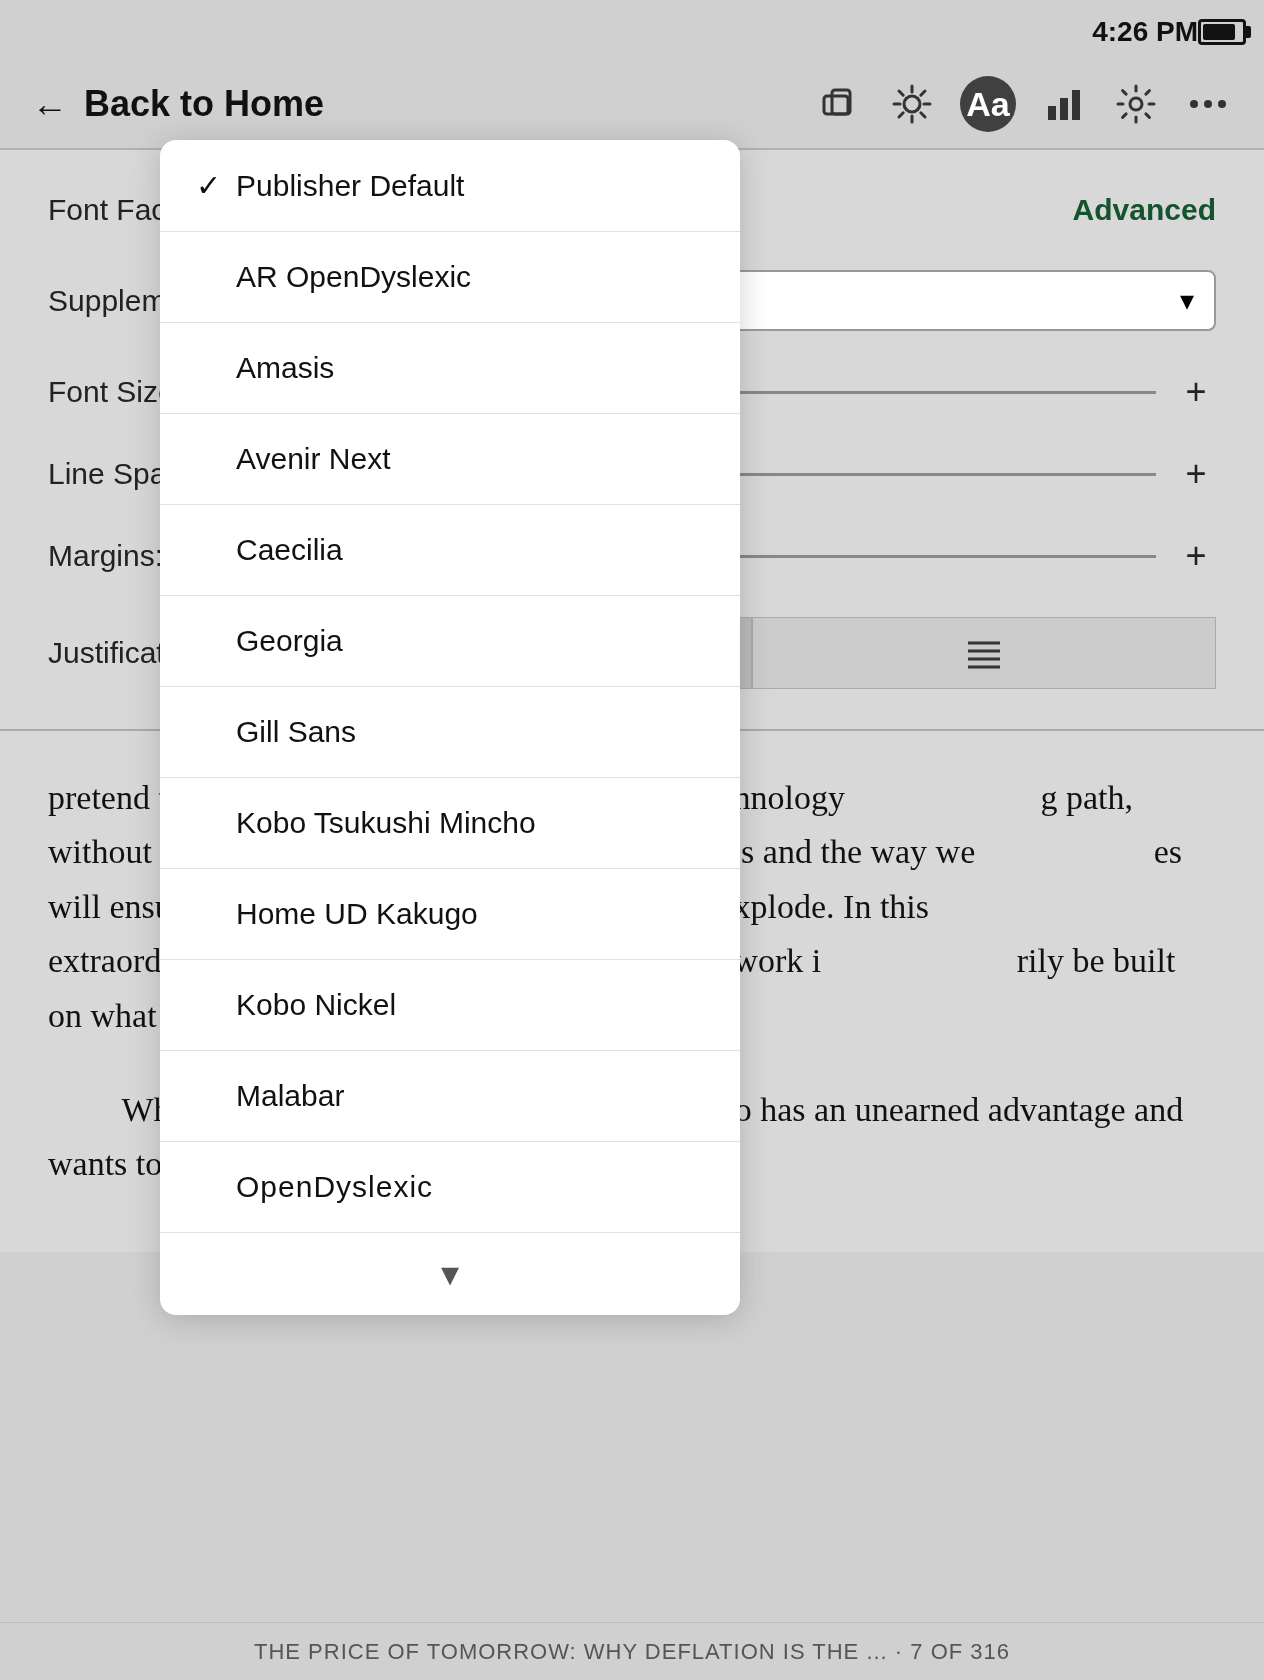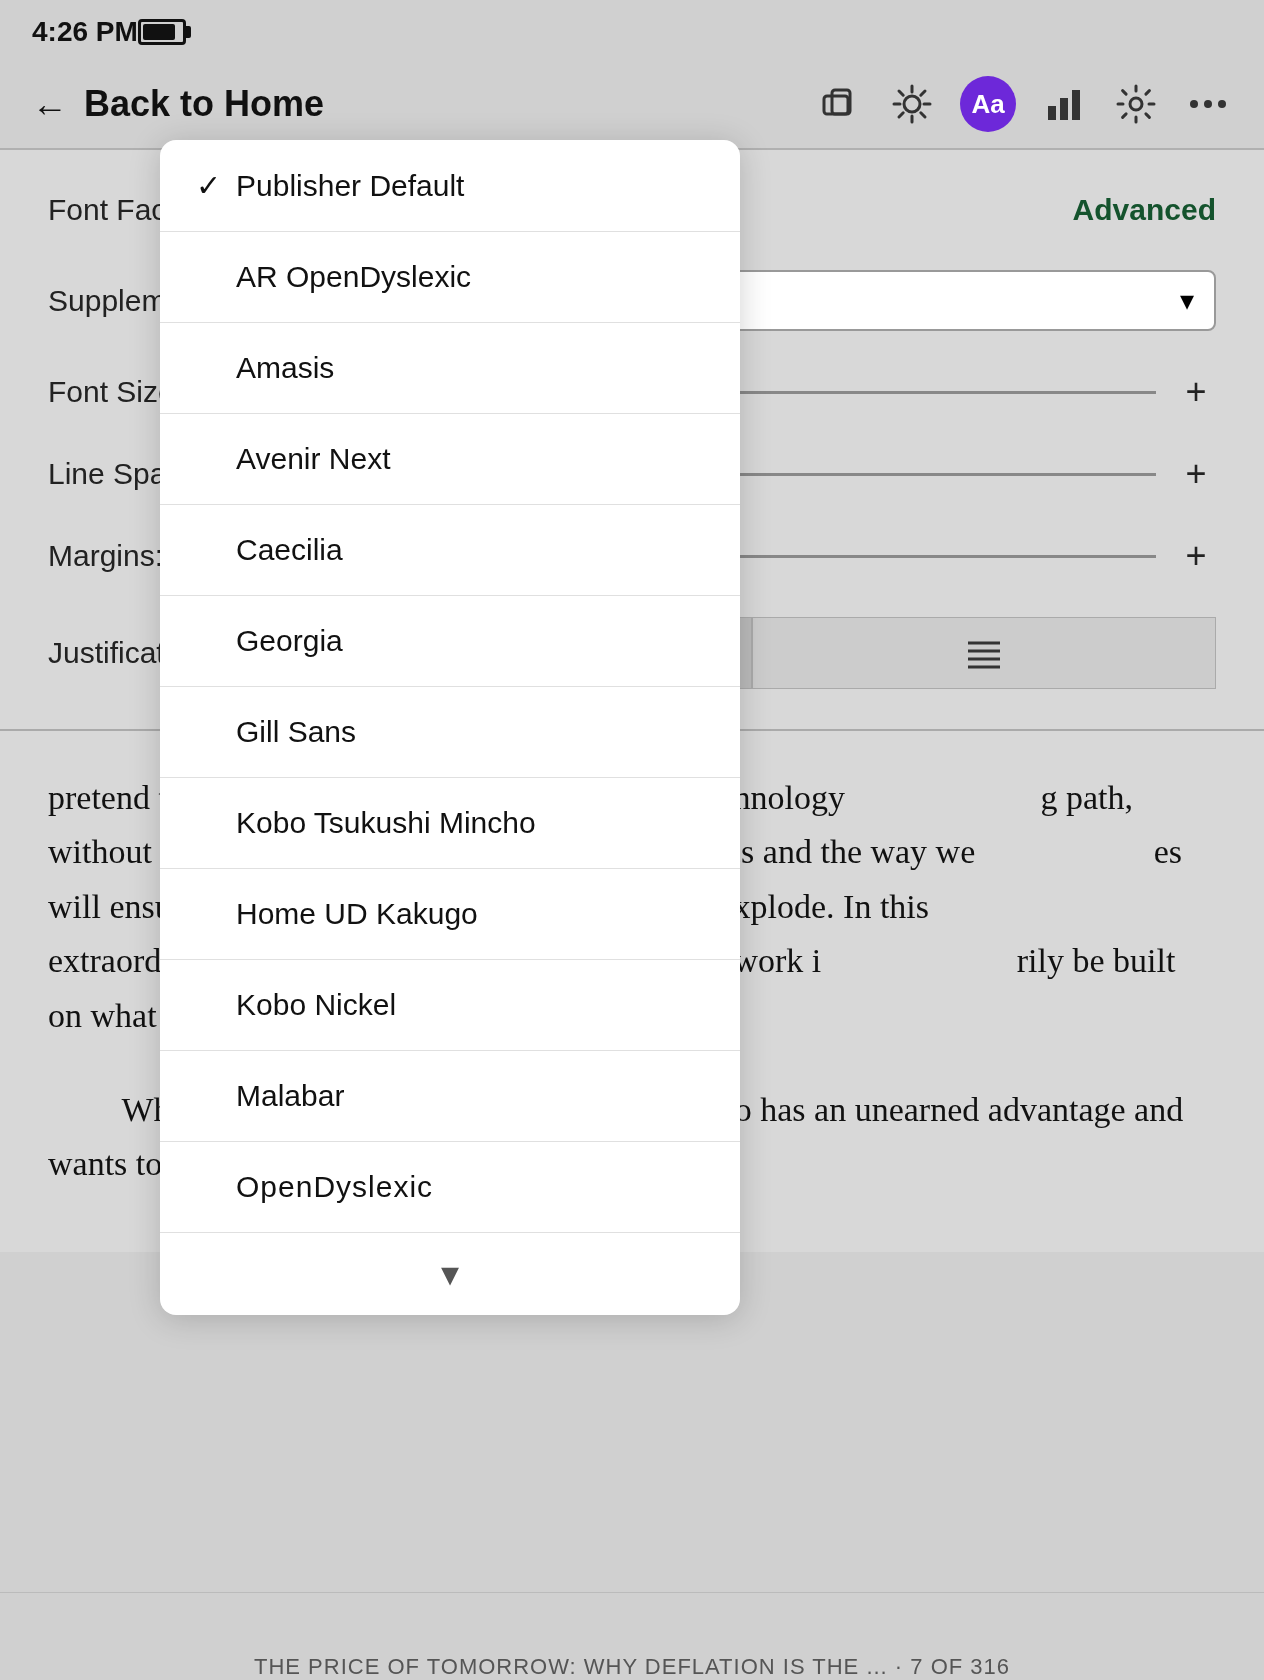--- a/index.html
+++ b/index.html
@@ -10,22 +10,22 @@
       background: #d0d0d0;
       font-family: -apple-system, 'Helvetica Neue', sans-serif;
       overflow: hidden;
       position: relative;
     }
 
     
     .status-bar {
       display: flex;
       align-items: center;
-      justify-content: flex-start;
-      padding: 12px 44px 8px 32px;
+      justify-content: flex-end;
+      padding: 12px 18px 8px 32px;
       height: 60px;
       background: #d0d0d0;
     }
 
     .status-time {
       font-size: 28px;
       font-weight: 600;
       color: #111;
     }
 
@@ -106,27 +106,27 @@
       display: flex;
       align-items: center;
       justify-content: center;
       color: #333;
       font-size: 28px;
     }
 
     .nav-icon-aa {
       width: 56px;
       height: 56px;
-      background: #6d28d9;
+      background: #404040;
       border-radius: 50%;
       display: flex;
       align-items: center;
       justify-content: center;
       color: white;
-      font-size: 26px;
+      font-size: 34px;
       font-weight: 700;
     }
 
     
     .settings-panel {
       background: #d8d8d8;
       padding: 20px 0;
     }
 
     .settings-row {
@@ -221,23 +221,23 @@
       line-height: 1.6;
       color: #111;
       font-family: Georgia, serif;
     }
 
     .book-footer {
       position: absolute;
       bottom: 0;
       left: 0;
       right: 0;
-      height: 88px;
-      display: flex;
-      align-items: flex-end;
+      height: 58px;
+      display: flex;
+      align-items: center;
       justify-content: center;
       background: #d0d0d0;
       border-top: 1px solid #bbb;
     }
 
     .book-footer-text {
       font-size: 22px;
       color: #555;
       letter-spacing: 1px;
       text-transform: uppercase;

